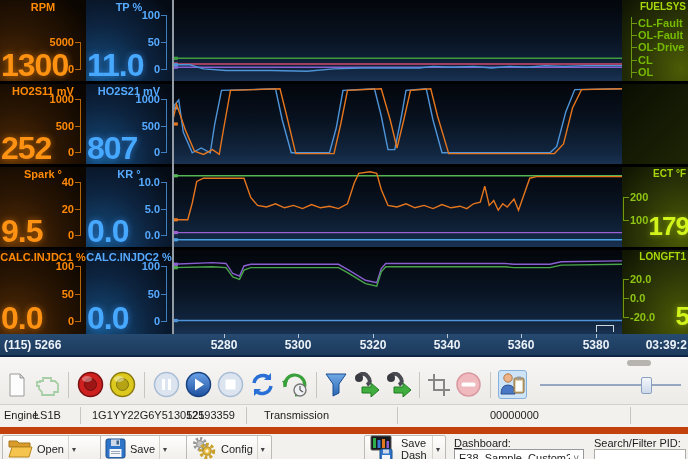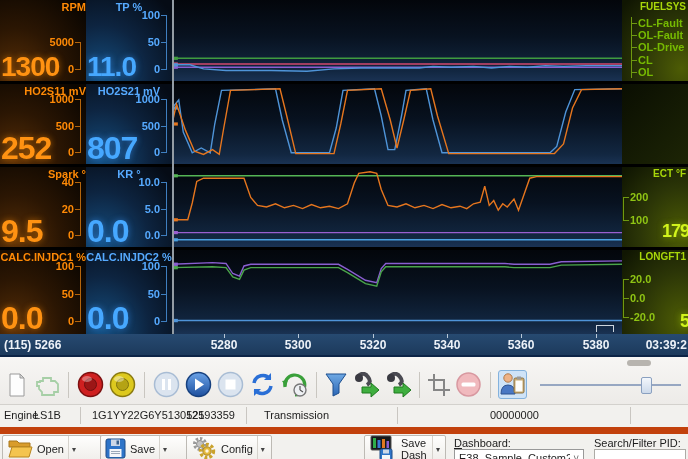--- a/index.html
+++ b/index.html
@@ -9,23 +9,23 @@
   
   .dash{position:relative;height:334px;display:grid;grid-template-columns:172px 450px 66px;background:#000;}
   .col{display:grid;grid-template-rows:81px 80px 80px 84px;row-gap:3px;background:#000;}
   .gauge-col{grid-template-columns:86px 86px;display:grid;column-gap:0;}
 
   
   .gcell{position:relative;overflow:hidden;}
   .gcell.orange{background:radial-gradient(ellipse at 18% 96%, #5a3007 0%, #2b1603 45%, #0b0601 90%);}
   .gcell.blue{background:radial-gradient(ellipse at 18% 96%, #155082 0%, #0d2440 48%, #050b15 92%);}
   .ghead{position:absolute;top:1px;left:0;right:0;text-align:center;font-size:11px;font-weight:bold;white-space:nowrap;}
-  .orange .ghead{color:#ff8a06;text-align:right;} .blue .ghead{color:#56aaff;}
+  .orange .ghead{color:#ff8a06;} .blue .ghead{color:#56aaff;}
   .gval{position:absolute;bottom:0;left:1px;font-size:32px;font-weight:bold;letter-spacing:-1px;line-height:1;}
-  .r1 .gval{font-size:28px;}
+  .r1 .gval{font-size:32px;}
   .orange .gval{color:#ff9212;text-shadow:0 0 6px rgba(255,140,0,.55);}
   .blue .gval{color:#46a8ff;text-shadow:0 0 6px rgba(60,150,255,.55);}
   .gtick{position:absolute;right:12px;transform:translateY(-50%);font-size:11px;font-weight:bold;white-space:nowrap;}
   .gtick i{position:absolute;right:-7px;top:50%;width:6px;height:1px;display:block;}
   .orange .gtick{color:#ff8a06;} .orange .gtick i{background:#b5650c;}
   .blue .gtick{color:#56aaff;} .blue .gtick i{background:#3f7fc0;}
   .t0{top:19%}.t1{top:52%}.t2{top:85%}
   .gline{position:absolute;right:5px;width:1px;top:19%;height:66%;}
   .orange .gline{background:#b5650c;} .blue .gline{background:#3f7fc0;}
 
@@ -39,21 +39,21 @@
     border-top:1px solid #cdd5dd;border-left:1px solid #cdd5dd;border-right:1px solid #cdd5dd;z-index:5;}
 
   
   .rpanel{position:relative;overflow:hidden;font-weight:bold;
     background:radial-gradient(ellipse at 90% 85%, #4d5c05 0%, #2b3507 50%, #101602 95%);}
   .rpanel.dim{background:linear-gradient(135deg,#0a0e02 0%,#1d2505 100%);}
   .rhead{position:absolute;top:1px;right:2px;font-size:10px;color:#a9d80a;white-space:nowrap;}
   .rtick{position:absolute;left:8px;transform:translateY(-50%);font-size:11px;color:#8fc414;white-space:nowrap;}
   .rtick i{position:absolute;left:-7px;top:50%;width:6px;height:1px;background:#6f9a10;display:block;}
   .rline{position:absolute;left:1px;width:1px;background:#6f9a10;}
-  .rval{position:absolute;right:-1px;bottom:38%;font-size:18px;color:#d2f41c;letter-spacing:-1px;
+  .rval{position:absolute;right:-1px;bottom:38%;font-size:26px;color:#d2f41c;letter-spacing:-1px;
     text-shadow:0 0 6px rgba(190,240,0,.5);white-space:nowrap;}
   .ect .rtick.e0{top:37%}.ect .rtick.e1{top:66%}
   .ect .rline{top:37%;height:29%;}
   .ect .rval{bottom:6%;}
   .lft .rtick.l0{top:34%}.lft .rtick.l1{top:57%}.lft .rtick.l2{top:80%}
   .lft .rline{top:34%;height:46%;}
   .lft .rval{bottom:2%;}
   .legend{position:absolute;top:17px;left:9px;border-left:1px solid #6f9a10;padding-left:6px;}
   .legend div{font-size:11px;font-weight:bold;color:#76ba02;line-height:12.2px;position:relative;white-space:nowrap;}
   .legend div::before{content:"";position:absolute;left:-6px;top:6px;width:5px;height:1px;background:#6f9a10;}

